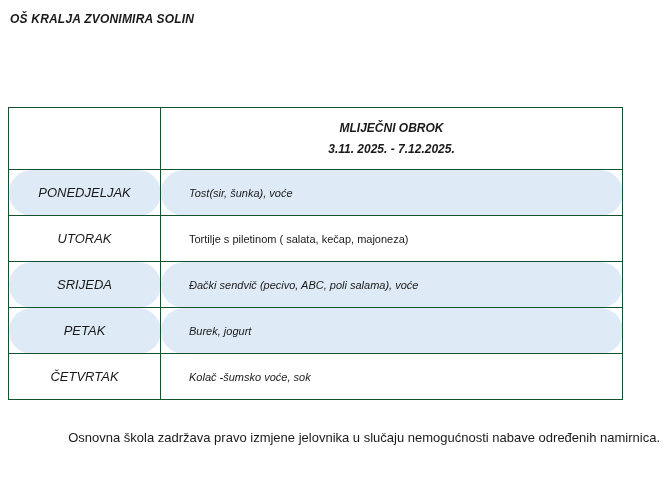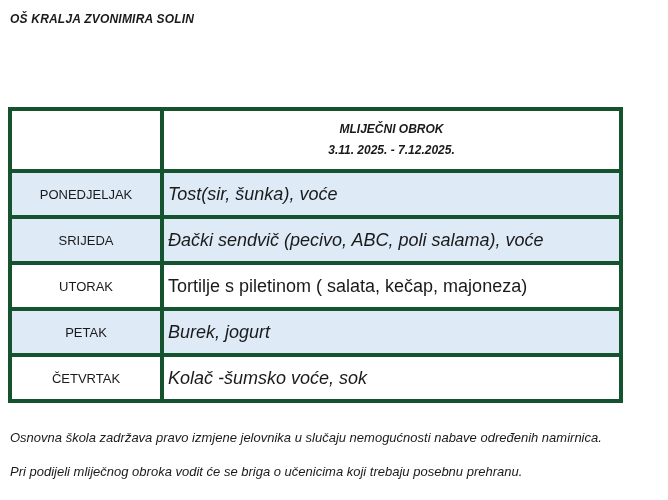--- a/index.html
+++ b/index.html
@@ -1,15 +1,15 @@
 <!DOCTYPE html>
 <html><head>
 <meta charset="utf-8">
 <style>
-  * { margin: 0; padding: 0; box-sizing: border-box; }
+  * { margin: 0; padding: 0; box-sizing: border-box; border-radius: 28px; }
   html, body {
     width: 668px;
     height: 500px;
     background: #ffffff;
     font-family: "Liberation Sans", sans-serif;
     color: #1a1a1a;
     overflow: hidden;
   }
   .page {
     position: relative;
@@ -32,54 +32,55 @@
   }
   table.menu-table {
     position: absolute;
     top: 107px;
     left: 8px;
     width: 615px;
     border-collapse: collapse;
     table-layout: fixed;
   }
   table.menu-table td {
-    border: 4px solid #14532d;
+    border: 1px solid #14532d;
     vertical-align: middle;
   }
   col.day-col { width: 152px; }
   .header-row td { height: 62px; background: #ffffff; }
   .header-cell { text-align: center; }
   .header-title, .header-dates {
     font-size: 12px;
     font-weight: bold;
     font-style: italic;
     line-height: 21px;
   }
   .day-row td { height: 46px; }
   .day-row.shaded td { background: #deeaf6; }
   .day-cell {
     text-align: center;
+    font-style: italic;
     font-size: 13px;
   }
   .meal-cell {
-    padding-left: 4px;
+    padding-left: 28px;
     font-style: italic;
-    font-size: 18px;
+    font-size: 11px;
   }
   .meal-cell.upright { font-style: normal; }
   .notes {
     position: absolute;
     top: 430px;
     left: 10px;
     width: 650px;
   }
   .note-line {
     font-size: 13px;
-    font-style: italic;
     margin-bottom: 19px;
+    text-align: right;
   }
 </style>
 </head>
 <body>
 
 <div class="page">
 
   <div class="doc-header">
     <div class="doc-title">OŠ KRALJA ZVONIMIRA SOLIN</div>
   </div>
@@ -94,37 +95,36 @@
       <td></td>
       <td class="header-cell">
         <div class="header-title">MLIJEČNI OBROK</div>
         <div class="header-dates">3.11. 2025. - 7.12.2025.</div>
       </td>
     </tr>
     <tr class="day-row shaded">
       <td class="day-cell">PONEDJELJAK</td>
       <td class="meal-cell">Tost(sir, šunka), voće</td>
     </tr>
+    <tr class="day-row">
+      <td class="day-cell">UTORAK</td>
+      <td class="meal-cell upright">Tortilje s piletinom ( salata, kečap, majoneza)</td>
+    </tr>
     <tr class="day-row shaded">
       <td class="day-cell">SRIJEDA</td>
       <td class="meal-cell">Đački sendvič (pecivo, ABC, poli salama), voće</td>
-    </tr>
-    <tr class="day-row">
-      <td class="day-cell">UTORAK</td>
-      <td class="meal-cell upright">Tortilje s piletinom ( salata, kečap, majoneza)</td>
     </tr>
     <tr class="day-row shaded">
       <td class="day-cell">PETAK</td>
       <td class="meal-cell">Burek, jogurt</td>
     </tr>
     <tr class="day-row">
       <td class="day-cell">ČETVRTAK</td>
       <td class="meal-cell">Kolač -šumsko voće, sok</td>
     </tr>
   </tbody>
     </table>
 
   <div class="notes">
     <div class="note-line">Osnovna škola zadržava pravo izmjene jelovnika u slučaju nemogućnosti nabave određenih namirnica.</div>
-    <div class="note-line">Pri podijeli mliječnog obroka vodit će se briga o učenicima koji trebaju posebnu prehranu.</div>
   </div>
 
 </div>
 
 </body></html>

